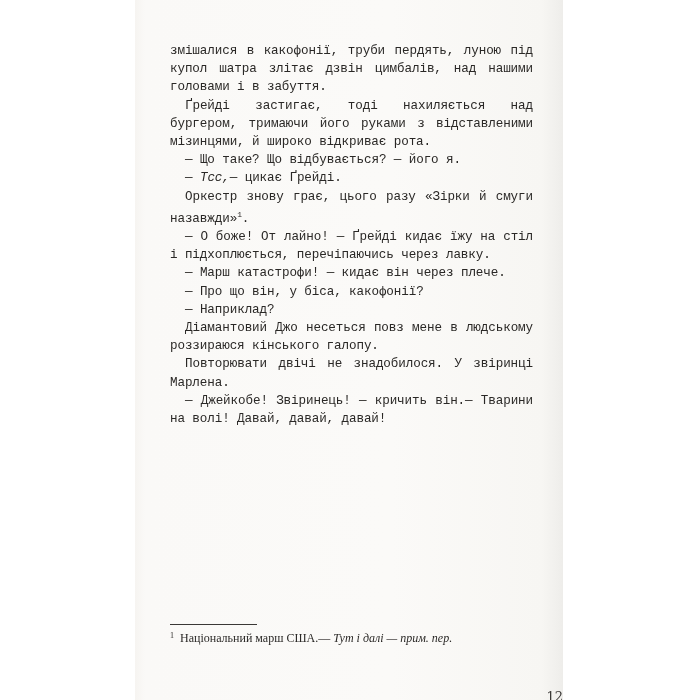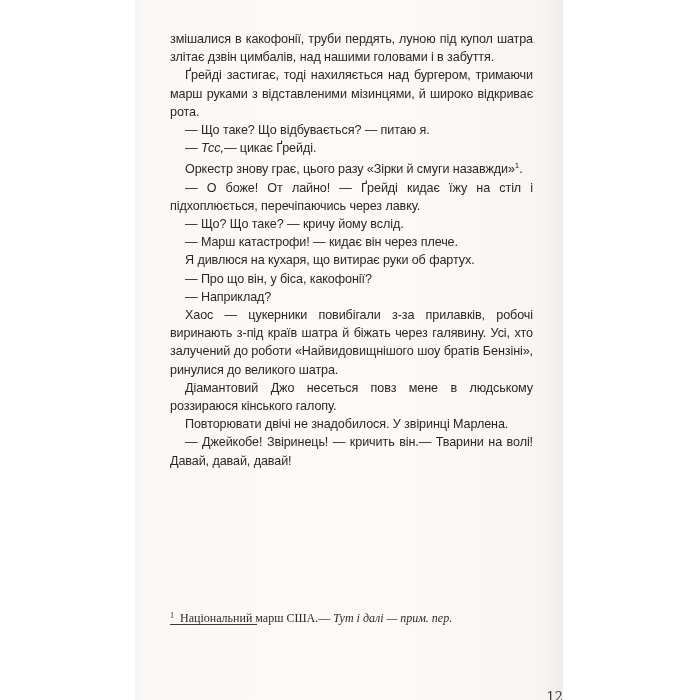--- a/index.html
+++ b/index.html
@@ -4,60 +4,57 @@
 <style>
   html, body { margin: 0; padding: 0; }
   body {
     width: 700px; height: 700px; background: #ffffff; position: relative; overflow: hidden;
   }
   .page {
     position: absolute; left: 135px; top: 0; width: 428px; height: 700px;
     background: linear-gradient(to right, #f6f4f1 0px, #faf9f7 10px, #fbfaf8 60%, #f7f6f3 95%, #eeedea 100%);
   }
   .text {
-    position: absolute; left: 35px; top: 30px; width: 363px;
-    font-family: Liberation Sans, sans-serif;
+    position: absolute; left: 35px; top: 42px; width: 363px;
+    font-family: Liberation Mono, monospace;
     font-size: 12.6px; line-height: 18.2px; color: #2a2826;
     text-align: justify; letter-spacing: -0.1px;
   }
   .text p { margin: 0; text-indent: 15px; }
   .text p.noindent { text-indent: 0; }
   .text em { font-style: italic; }
   .footrule {
     position: absolute; left: 35px; top: 624px; width: 87px; height: 1px; background: #3a3836;
   }
   .footnote {
-    position: absolute; left: 35px; top: 608px; width: 363px;
+    position: absolute; left: 35px; top: 628px; width: 363px;
     font-family: "Liberation Serif", "DejaVu Serif", serif;
     font-size: 12px; line-height: 16px; color: #2a2826;
   }
   .footnote sup { font-size: 8px; vertical-align: 4px; margin-right: 6px; }
   .pagenum {
     position: absolute; left: 0; width: 428px; top: 689px; text-align: right;
     font-family: "DejaVu Serif", "Liberation Serif", serif; font-size: 13px; color: #3a3836;
   }
   sup.ref { font-size: 8px; vertical-align: 5px; }
 </style>
 </head>
 <body>
 
 <div class="page">
   <div class="text">
     <p class="noindent">змішалися в какофонії, труби пердять, луною під купол шатра злітає дзвін цимбалів, над нашими головами і в забуття.</p>
-    <p>Ґрейді застигає, тоді нахиляється над бургером, тримаючи марш руками з відставленими мізинцями, й широко відкриває рота.</p>
-    <p>— Що таке? Що відбувається? — питаю я.</p>
+    <p>Ґрейді застигає, тоді нахиляється над бургером, тримаючи його руками з відставленими мізинцями, й широко відкриває рота.</p>
+    <p>— Що таке? Що відбувається? — його я.</p>
     <p><span>— </span><em>Тсс,</em><span>— цикає Ґрейді.</span></p>
     <p><span>Оркестр знову грає, цього разу «Зірки й смуги назавжди»</span><sup class="ref">1</sup><span>.</span></p>
     <p>— О боже! От лайно! — Ґрейді кидає їжу на стіл і підхоплюється, перечіпаючись через лавку.</p>
-    <p>— Що? Що таке? — кричу йому вслід.</p>
     <p>— Марш катастрофи! — кидає він через плече.</p>
-    <p>Я дивлюся на кухаря, що витирає руки об фартух.</p>
     <p>— Про що він, у біса, какофонії?</p>
     <p>— Наприклад?</p>
-    <p>Хаос — цукерники повибігали з-за прилавків, робочі виринають з-під країв шатра й біжать через галявину. Усі, хто залучений до роботи «Найвидовищнішого шоу братів Бензіні», ринулися до великого шатра.</p>
     <p>Діамантовий Джо несеться повз мене в людському роззираюся кінського галопу.</p>
     <p>Повторювати двічі не знадобилося. У звіринці Марлена.</p>
     <p>— Джейкобе! Звіринець! — кричить він.— Тварини на волі! Давай, давай, давай!</p>
 
   </div>
 
   <div class="footrule"></div>
   <div class="footnote">
     <sup>1</sup><span>Національний марш США.— </span><em>Тут і далі — прим. пер.</em>
   </div>

